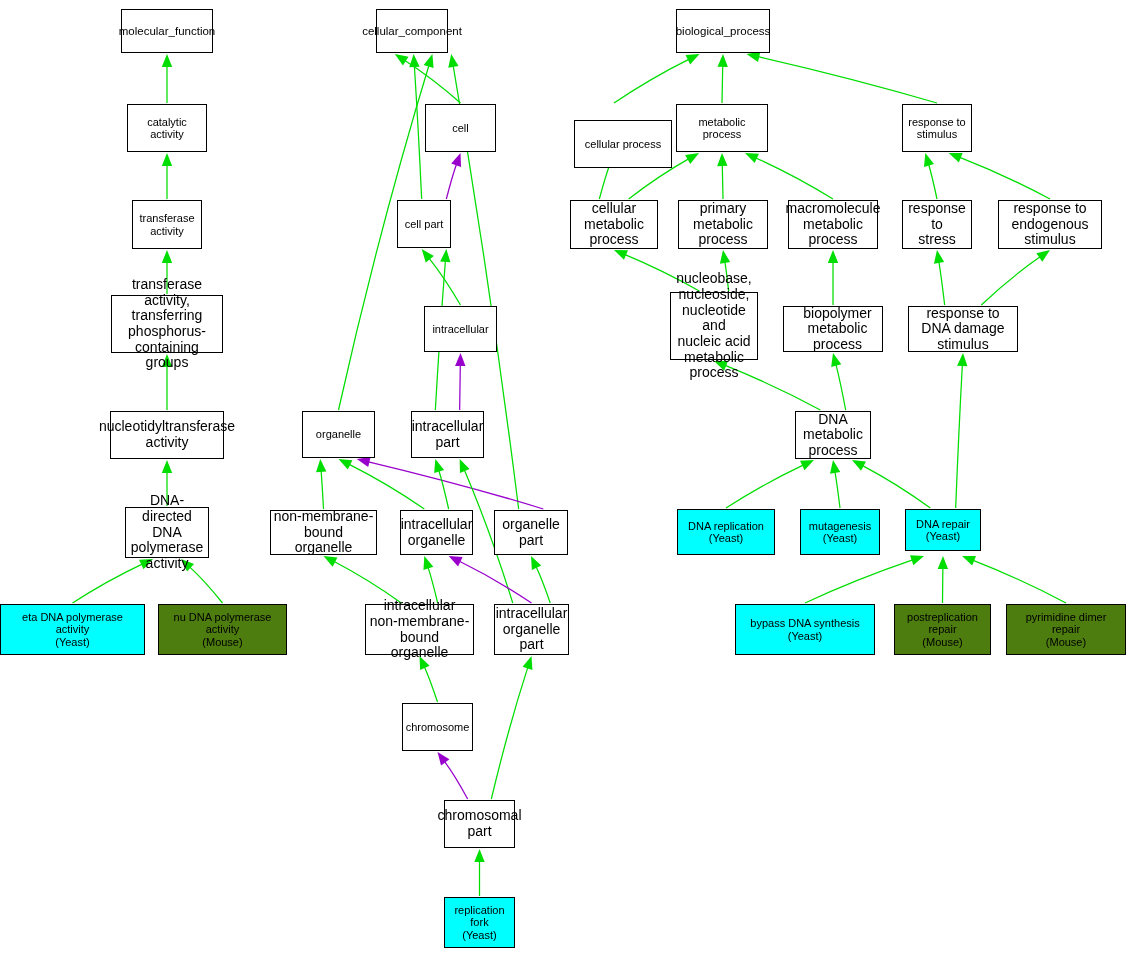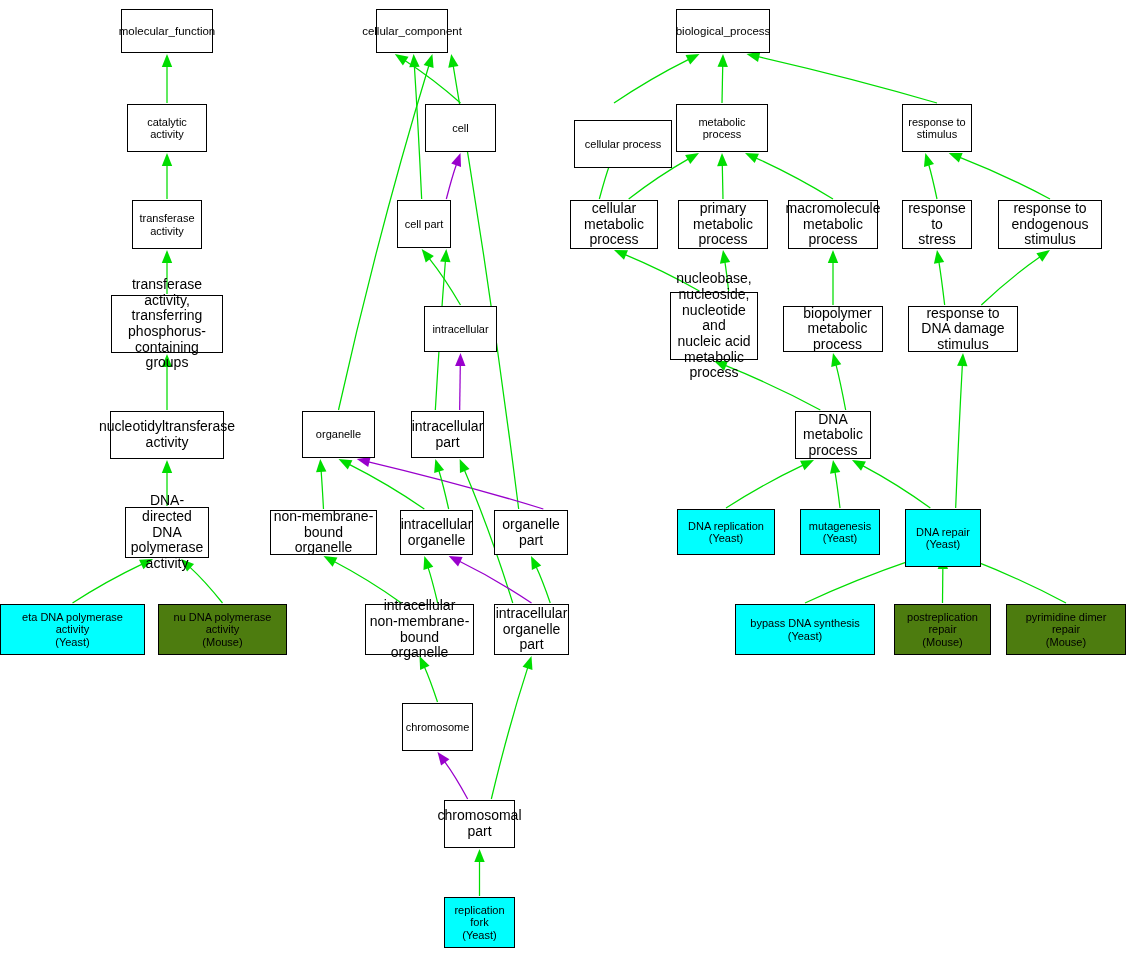--- a/index.html
+++ b/index.html
@@ -264,21 +264,21 @@
 process</span>
     </div>
     <div class="node t-leaf fill-cyan" style="left: 677px; top: 509px; width: 98px; height: 46px;">
       <span class="lbl">DNA replication
 (Yeast)</span>
     </div>
     <div class="node t-leaf fill-cyan" style="left: 800px; top: 509px; width: 80px; height: 46px;">
       <span class="lbl">mutagenesis
 (Yeast)</span>
     </div>
-    <div class="node t-leaf fill-cyan" style="left: 905px; top: 509px; width: 76px; height: 58px;">
+    <div class="node t-leaf fill-cyan" style="left: 905px; top: 509px; width: 76px; height: 42px;">
       <span class="lbl">DNA repair
 (Yeast)</span>
     </div>
     <div class="node t-leaf fill-cyan" style="left: 735px; top: 604px; width: 140px; height: 51px;">
       <span class="lbl">bypass DNA synthesis
 (Yeast)</span>
     </div>
     <div class="node t-leaf fill-steel" style="left: 894px; top: 604px; width: 97px; height: 51px;">
       <span class="lbl">postreplication
 repair

